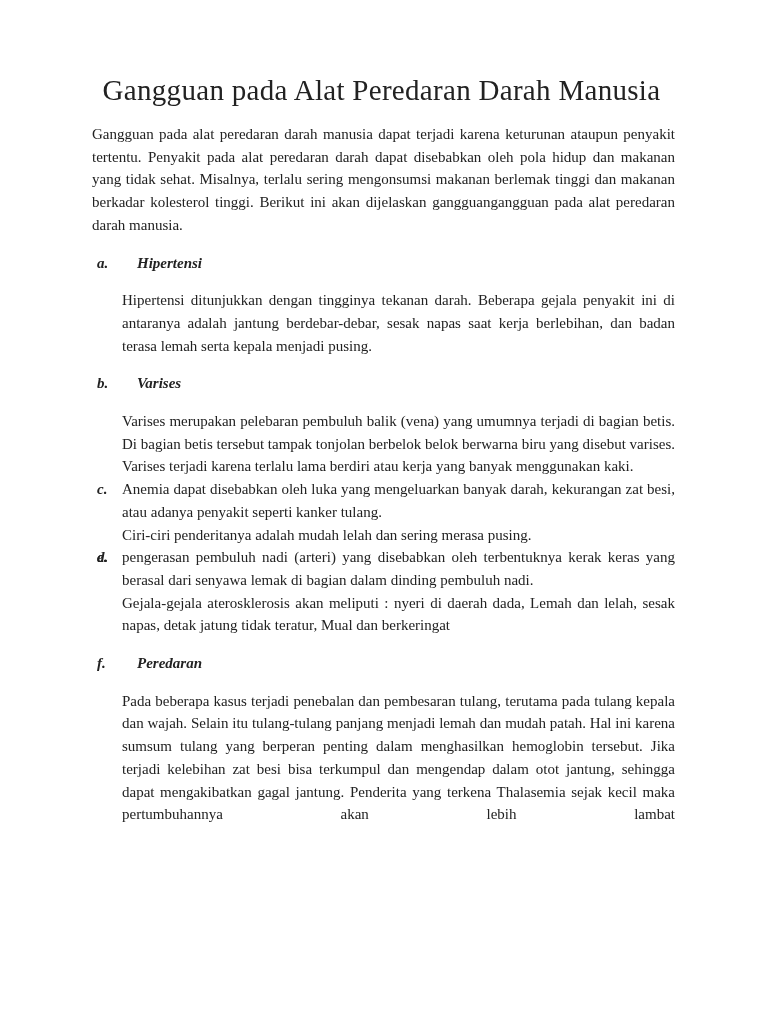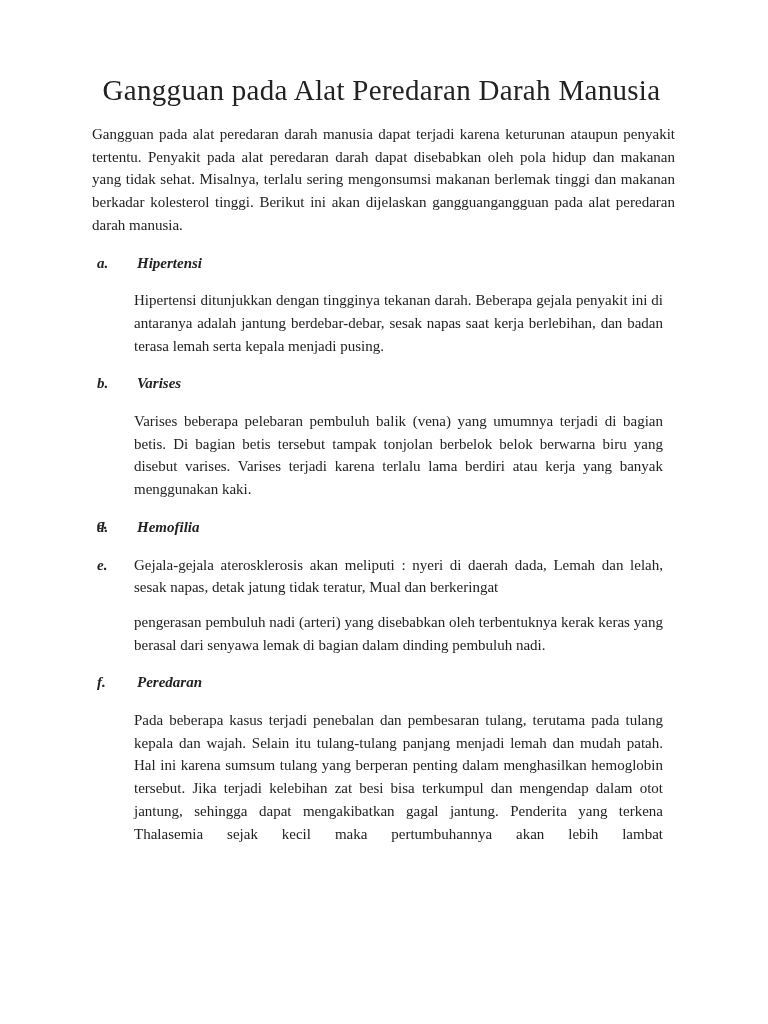--- a/index.html
+++ b/index.html
@@ -61,21 +61,21 @@
     font-style: italic;
   }
   .item-heading {
     margin: 15px;
     font-size: 15px;
     line-height: 22.7px;
     font-weight: bold;
     font-style: italic;
   }
   .item-body p.para {
-    margin: 12px;
+    margin: 0;
     font-size: 15px;
     line-height: 22.7px;
     text-align: justify;
   }
   .item-body p.para.justify-last {
     text-align-last: justify;
   }
 </style>
 </head>
 <body>
@@ -94,40 +94,41 @@
         <div class="item-heading">Hipertensi</div>
         <div class="item-body">
           <p class="para">Hipertensi ditunjukkan dengan tingginya tekanan darah. Beberapa gejala penyakit ini di antaranya adalah jantung berdebar-debar, sesak napas saat kerja berlebihan, dan badan terasa lemah serta kepala menjadi pusing.</p>
         </div>
       </div>
 
       <div class="item">
         <span class="item-label">b.</span>
         <div class="item-heading">Varises</div>
         <div class="item-body">
-          <p class="para">Varises beberapa pelebaran pembuluh balik (vena) yang umumnya terjadi di bagian betis. Di bagian betis tersebut tampak tonjolan berbelok belok berwarna biru yang disebut varises. Varises terjadi karena terlalu lama berdiri atau kerja yang banyak menggunakan kaki.</p>
+          <p class="para">Varises merupakan pelebaran pembuluh balik (vena) yang umumnya terjadi di bagian betis. Di bagian betis tersebut tampak tonjolan berbelok belok berwarna biru yang disebut varises. Varises terjadi karena terlalu lama berdiri atau kerja yang banyak menggunakan kaki.</p>
         </div>
       </div>
 
       <div class="item">
         <span class="item-label">c.</span>
         <div class="item-body">
+          <p class="para">Anemia dapat disebabkan oleh luka yang mengeluarkan banyak darah, kekurangan zat besi, atau adanya penyakit seperti kanker tulang.</p>
+          <p class="para">Ciri-ciri penderitanya adalah mudah lelah dan sering merasa pusing.</p>
         </div>
       </div>
 
       <div class="item">
         <span class="item-label">d.</span>
-        <div class="item-heading">Hemofilia</div>
       </div>
 
       <div class="item">
         <span class="item-label">e.</span>
         <div class="item-body">
+          <p class="para">pengerasan pembuluh nadi (arteri) yang disebabkan oleh terbentuknya kerak keras yang berasal dari senyawa lemak di bagian dalam dinding pembuluh nadi.</p>
           <p class="para">Gejala-gejala aterosklerosis akan meliputi : nyeri di daerah dada, Lemah dan lelah, sesak napas, detak jatung tidak teratur, Mual dan berkeringat</p>
-          <p class="para">pengerasan pembuluh nadi (arteri) yang disebabkan oleh terbentuknya kerak keras yang berasal dari senyawa lemak di bagian dalam dinding pembuluh nadi.</p>
         </div>
       </div>
 
       <div class="item">
         <span class="item-label">f.</span>
         <div class="item-heading">Peredaran</div>
         <div class="item-body">
           <p class="para justify-last">Pada beberapa kasus terjadi penebalan dan pembesaran tulang, terutama pada tulang kepala dan wajah. Selain itu tulang-tulang panjang menjadi lemah dan mudah patah. Hal ini karena sumsum tulang yang berperan penting dalam menghasilkan hemoglobin tersebut. Jika terjadi kelebihan zat besi bisa terkumpul dan mengendap dalam otot jantung, sehingga dapat mengakibatkan gagal jantung. Penderita yang terkena Thalasemia sejak kecil maka pertumbuhannya akan lebih lambat</p>
         </div>
       </div>

